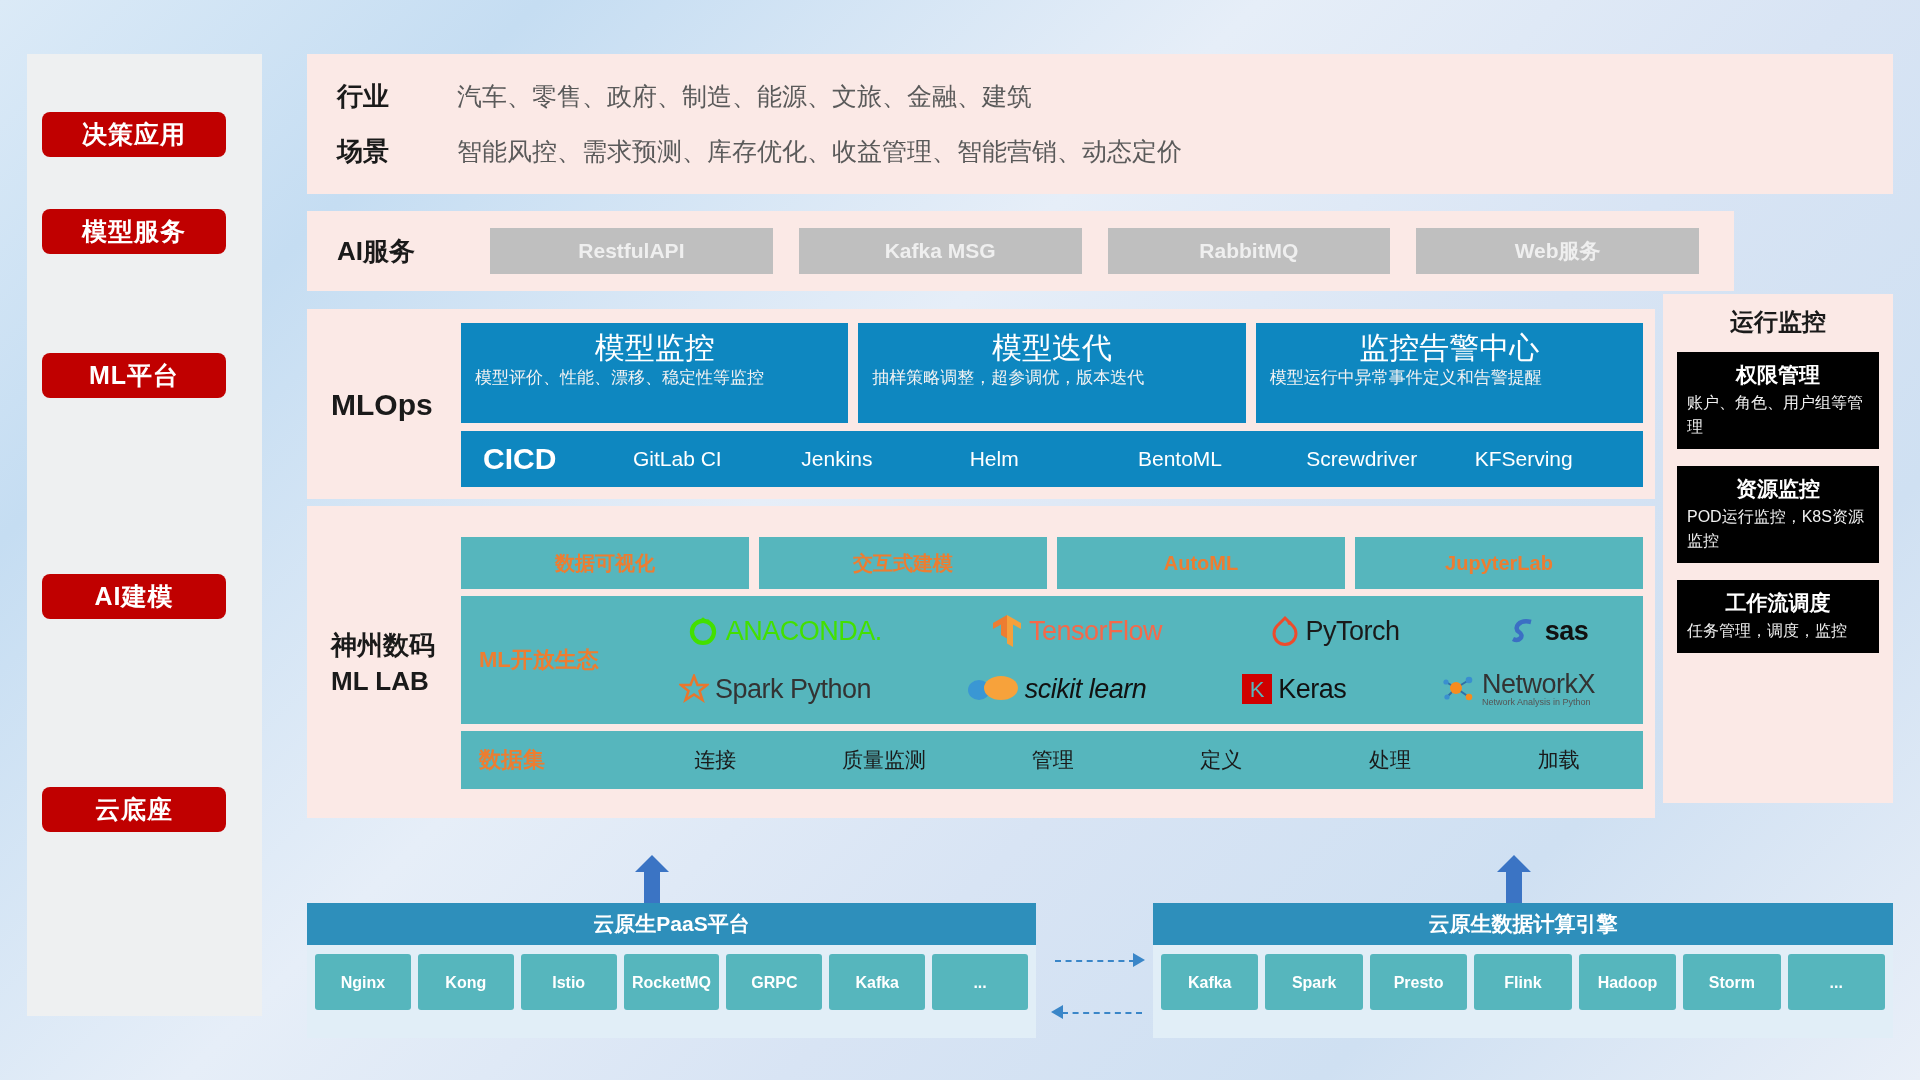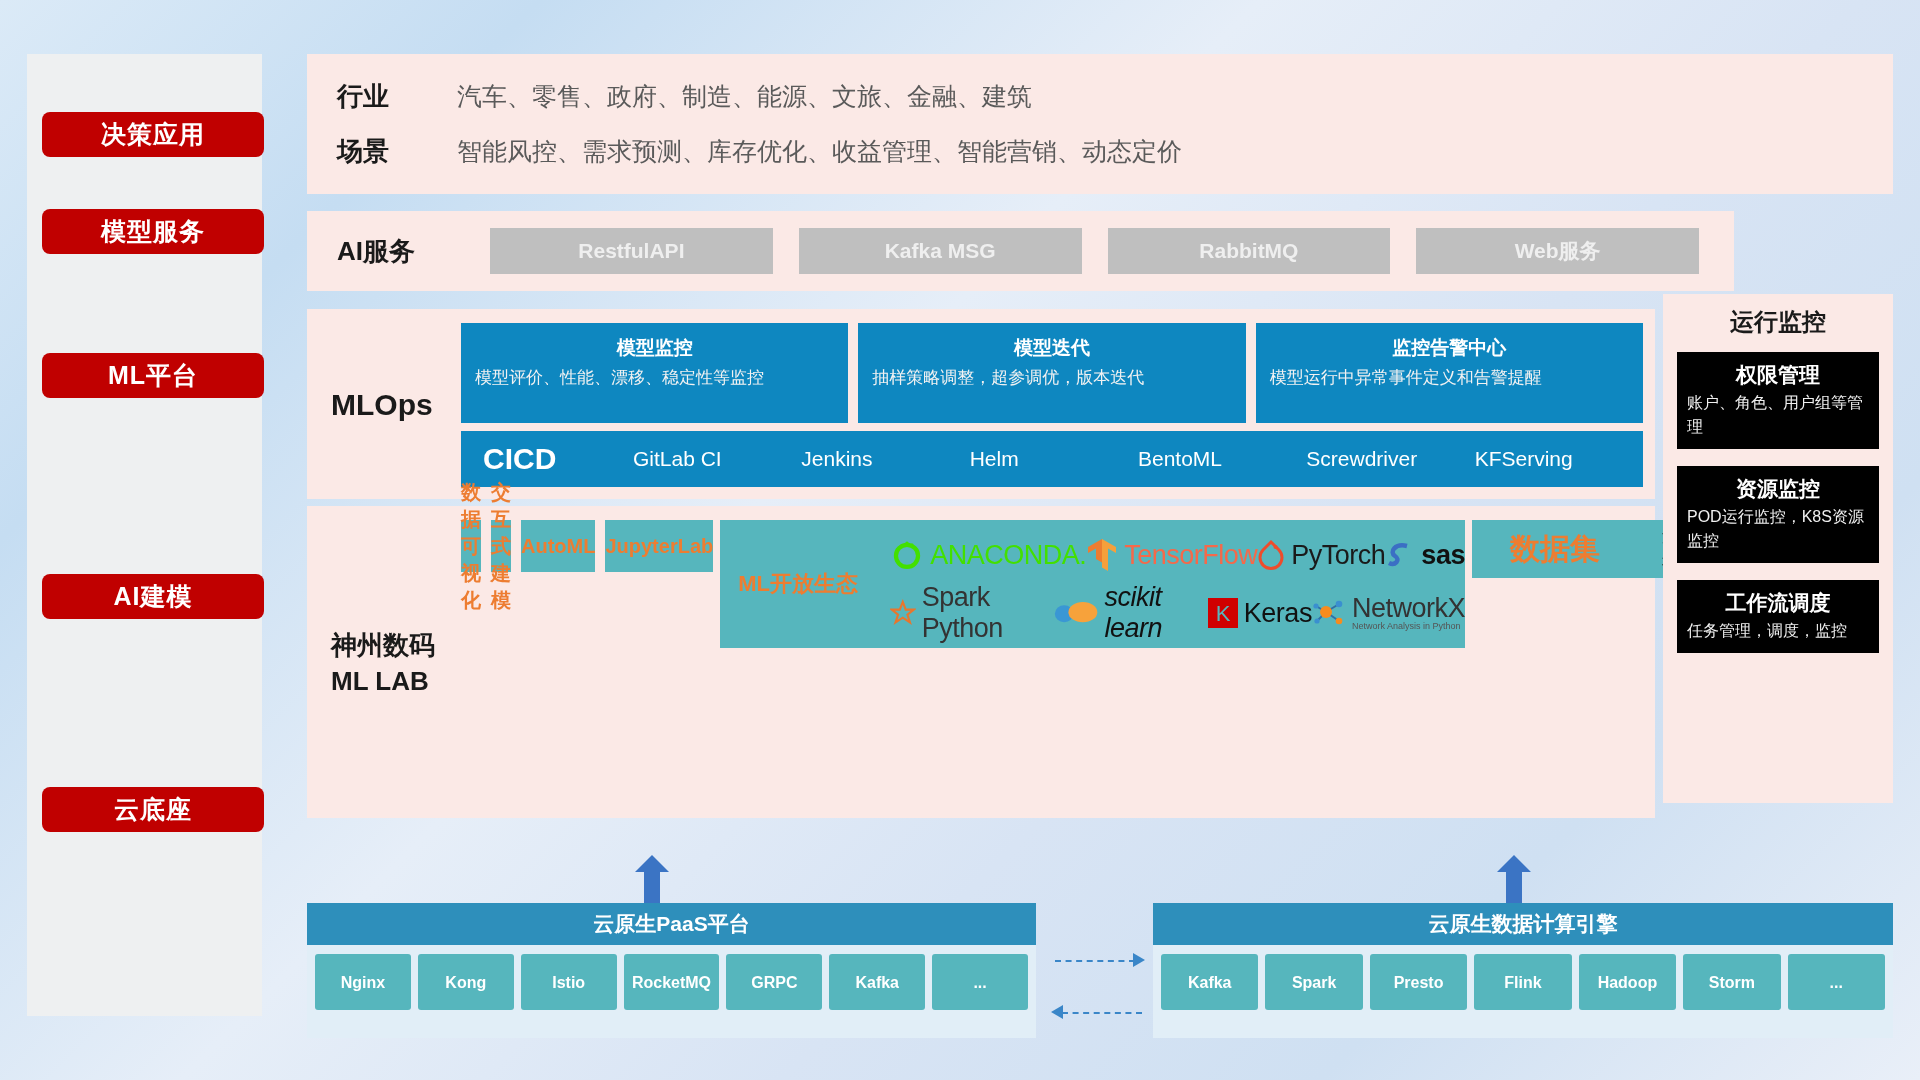--- a/index.html
+++ b/index.html
@@ -12,21 +12,21 @@
     background: linear-gradient(135deg, #dbeaf7 0%, #c5ddf2 18%, #e6eef8 42%, #d8e4f4 62%, #cfe0f2 80%, #e9eff8 100%);
     position: relative;
   }
   
   #left-rail {
     position: absolute; left: 27px; top: 54px;
     width: 235px; height: 962px;
     background: #eef0f1;
   }
   .rail-chip {
-    position: absolute; left: 15px; width: 222px; height: 45px;
+    position: absolute; left: 15px; width: 184px; height: 45px;
     background: #c00000; border-radius: 8px;
     color: #ffffff; font-size: 25px; font-weight: bold;
     display: flex; align-items: center; justify-content: center;
     letter-spacing: 1px;
   }
   
   #main-col { position: absolute; left: 307px; top: 54px; width: 1586px; }
 
   .band { background: #fbe9e6; }
 
@@ -64,21 +64,21 @@
   .mlops-label {
     width: 140px; flex: none; font-size: 30px; font-weight: bold; color: #1a1a1a;
     display: flex; align-items: center; justify-content: flex-start; padding-left: 10px;
   }
   .mlops-right { flex: 1; display: flex; flex-direction: column; gap: 8px; }
   .mlops-top { display: flex; gap: 10px; height: 108px; }
   .mlops-card {
     flex: 1; background: #0e87c0; color: #ffffff; padding: 8px 14px;
   }
   .mlops-card .tt {
-    font-size: 19px; font-weight: bold; text-align: center; line-height: 34px;
+    font-size: 30px; font-weight: normal; text-align: center; line-height: 34px;
   }
   .mlops-card .dd { font-size: 17px; line-height: 25px; color: #f2f2f2; }
   .cicd-bar {
     background: #0e87c0; height: 60px; display: flex; align-items: center;
     padding-left: 22px; overflow: hidden;
   }
   .cicd-title { color: #fff; font-size: 30px; font-weight: bold; width: 150px; flex: none; }
   .cicd-item {
     color: #fff; font-size: 21px; flex: 1; text-align: left;
     line-height: 30px; padding-right: 6px;
@@ -88,41 +88,41 @@
   
   #row-model {
     position: absolute; left: 0; top: 452px; width: 1348px; height: 312px;
     display: flex; padding: 14px 12px 12px 14px;
   }
   .model-label {
     width: 140px; flex: none; font-size: 26px; font-weight: bold; color: #1a1a1a;
     display: flex; flex-direction: column; justify-content: center; padding-left: 10px;
     line-height: 36px;
   }
-  .model-right { flex: 1; display: flex; flex-direction: row; gap: 7px; }
+  .model-right { flex: 1; display: flex; flex-direction: column; gap: 7px; justify-content: center; }
   .tabs-row { display: flex; gap: 10px; height: 52px; }
   .tab-chip {
     flex: 1; background: #56b6bd; color: #ed7d31;
     font-size: 20px; font-weight: bold;
     display: flex; align-items: center; justify-content: center;
   }
   .eco-box {
     background: #56b6bd; height: 128px; display: flex; align-items: center;
     padding-left: 18px;
   }
   .eco-label { color: #ed7d31; font-size: 22px; font-weight: bold; width: 152px; flex: none; }
   .eco-logos { flex: 1; display: flex; flex-direction: column; justify-content: center; gap: 0; }
   .eco-line { display: flex; align-items: center; justify-content: space-around; height: 58px; }
   .logo { display: flex; align-items: center; gap: 6px; }
   .logo-txt { font-size: 27px; letter-spacing: -0.5px; }
   .ds-bar {
     background: #56b6bd; height: 58px; display: flex; align-items: center;
     padding-left: 18px;
   }
-  .ds-title { color: #ed7d31; font-size: 30px; font-weight: bold; width: 152px; flex: none; margin-left: 20px; }
+  .ds-title { color: #ed7d31; font-size: 22px; font-weight: bold; width: 152px; flex: none; }
   .ds-item { flex: 1; text-align: center; font-size: 21px; color: #1a1a1a; }
 
   
   #row-monitor {
     position: absolute; left: 1356px; top: 240px; width: 230px; height: 509px;
     padding: 12px 14px;
   }
   #row-monitor .mon-title {
     font-size: 24px; font-weight: bold; color: #1a1a1a; text-align: center;
     margin-bottom: 14px;

